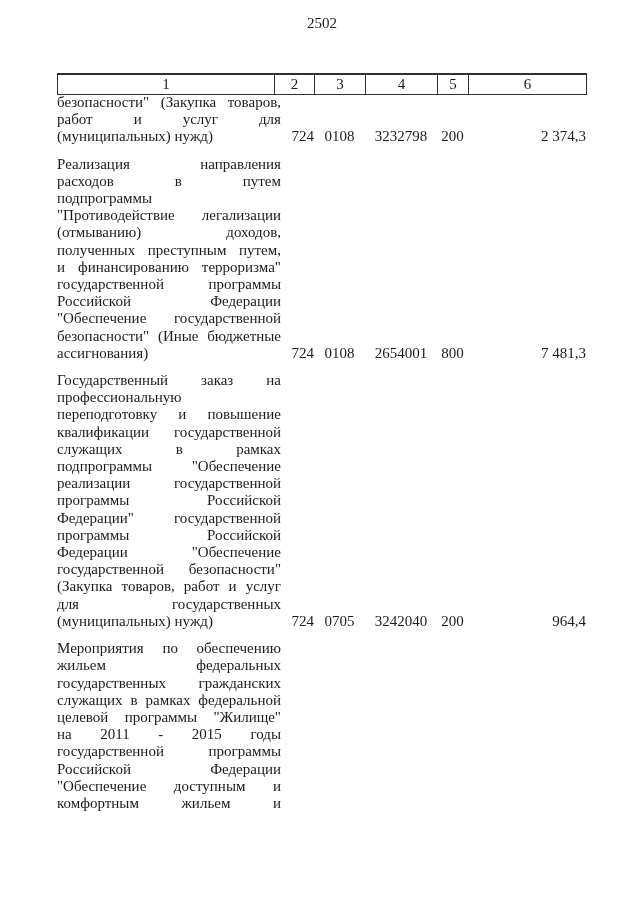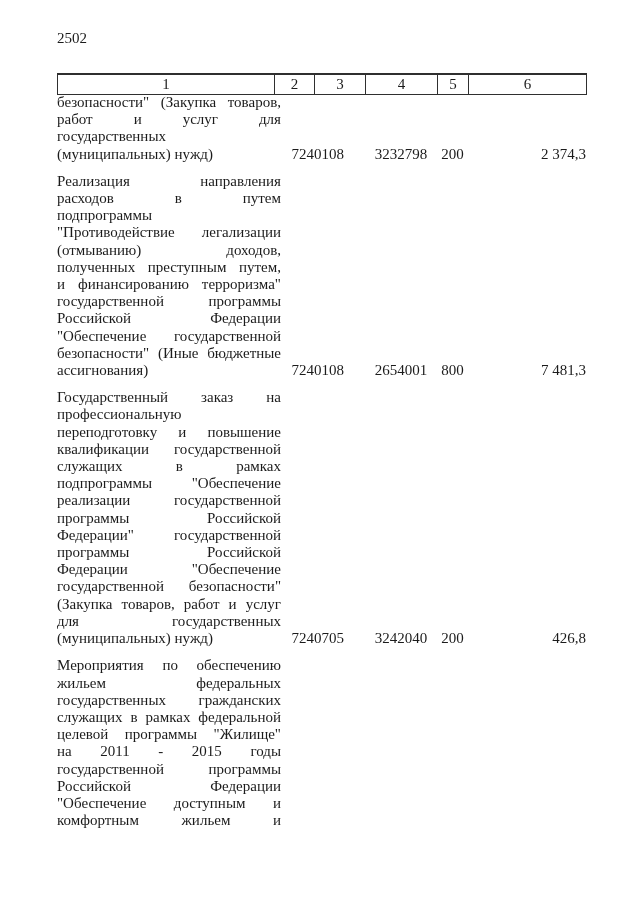--- a/index.html
+++ b/index.html
@@ -20,24 +20,24 @@
   }
   .content {
     position: absolute;
     left: 57px;
     top: 0;
     width: 530px;
     height: 905px;
   }
   .page-number {
     position: absolute;
-    top: 31px;
+    top: 16px;
     left: 0;
     width: 100%;
-    text-align: left;
+    text-align: center;
     font-size: 15px;
     line-height: 15px;
   }
   .grid-header {
     position: absolute;
     top: 73px;
     left: 0;
     width: 530px;
     height: 22px;
     display: flex;
@@ -68,21 +68,21 @@
   }
   .row {
     display: flex;
     align-items: flex-end;
     margin-bottom: 10px;
     font-size: 15px;
     line-height: 17.2px;
   }
   .c1 { width: 224px; }
   .c2 { width: 33px; text-align: right; }
-  .c3 { width: 51px; text-align: left; }
+  .c3 { width: 51px; text-align: center; }
   .c4 { width: 72px; text-align: center; }
   .c5 { width: 31px; text-align: center; }
   .c6 { flex: 1; text-align: right; padding-right: 1px; }
   .line { text-align: left; }
   .line.just {
     text-align: justify;
     text-align-last: justify;
   }
 </style>
 </head>
@@ -100,21 +100,20 @@
       <div class="gh-cell gh-4">4</div>
       <div class="gh-cell gh-5">5</div>
       <div class="gh-cell gh-6">6</div>
     </div>
 
     <div class="rows">
         <div class="row">
     <div class="cell c1">
             <div class="line just">безопасности" (Закупка товаров,</div>
             <div class="line just">работ и услуг для</div>
-            <div class="line just">государственных</div>
             <div class="line">(муниципальных) нужд)</div>
           </div>
     <div class="cell c2">724</div>
     <div class="cell c3">0108</div>
     <div class="cell c4">3232798</div>
     <div class="cell c5">200</div>
     <div class="cell c6">2 374,3</div>
   </div>
         <div class="row">
     <div class="cell c1">
@@ -152,21 +151,21 @@
             <div class="line just">Федерации "Обеспечение</div>
             <div class="line just">государственной безопасности"</div>
             <div class="line just">(Закупка товаров, работ и услуг</div>
             <div class="line just">для государственных</div>
             <div class="line">(муниципальных) нужд)</div>
           </div>
     <div class="cell c2">724</div>
     <div class="cell c3">0705</div>
     <div class="cell c4">3242040</div>
     <div class="cell c5">200</div>
-    <div class="cell c6">426,8</div>
+    <div class="cell c6">964,4</div>
   </div>
         <div class="row">
     <div class="cell c1">
             <div class="line just">Мероприятия по обеспечению</div>
             <div class="line just">жильем федеральных</div>
             <div class="line just">государственных гражданских</div>
             <div class="line just">служащих в рамках федеральной</div>
             <div class="line just">целевой программы "Жилище"</div>
             <div class="line just">на 2011&nbsp;-&nbsp;2015&nbsp;годы</div>
             <div class="line just">государственной программы</div>

